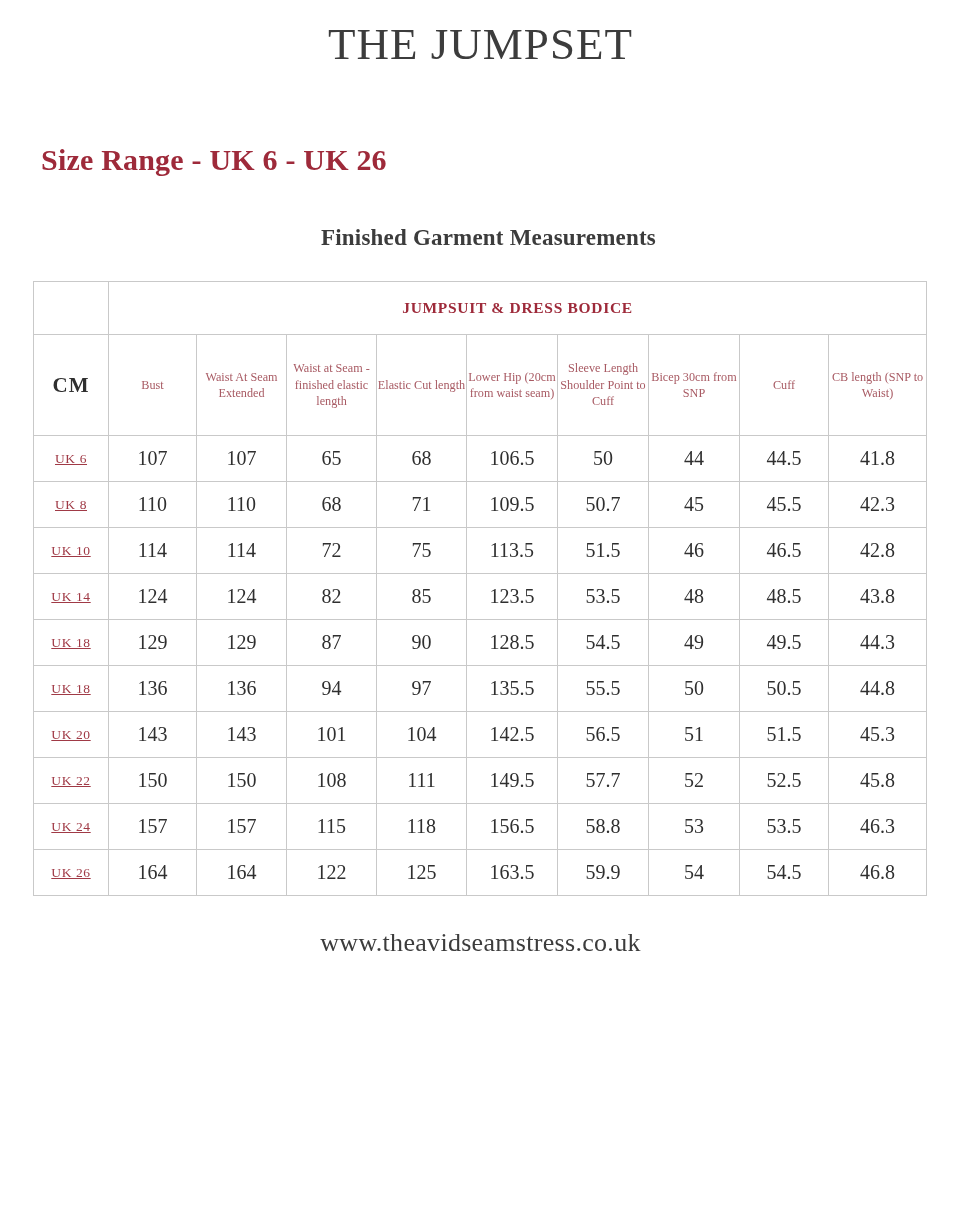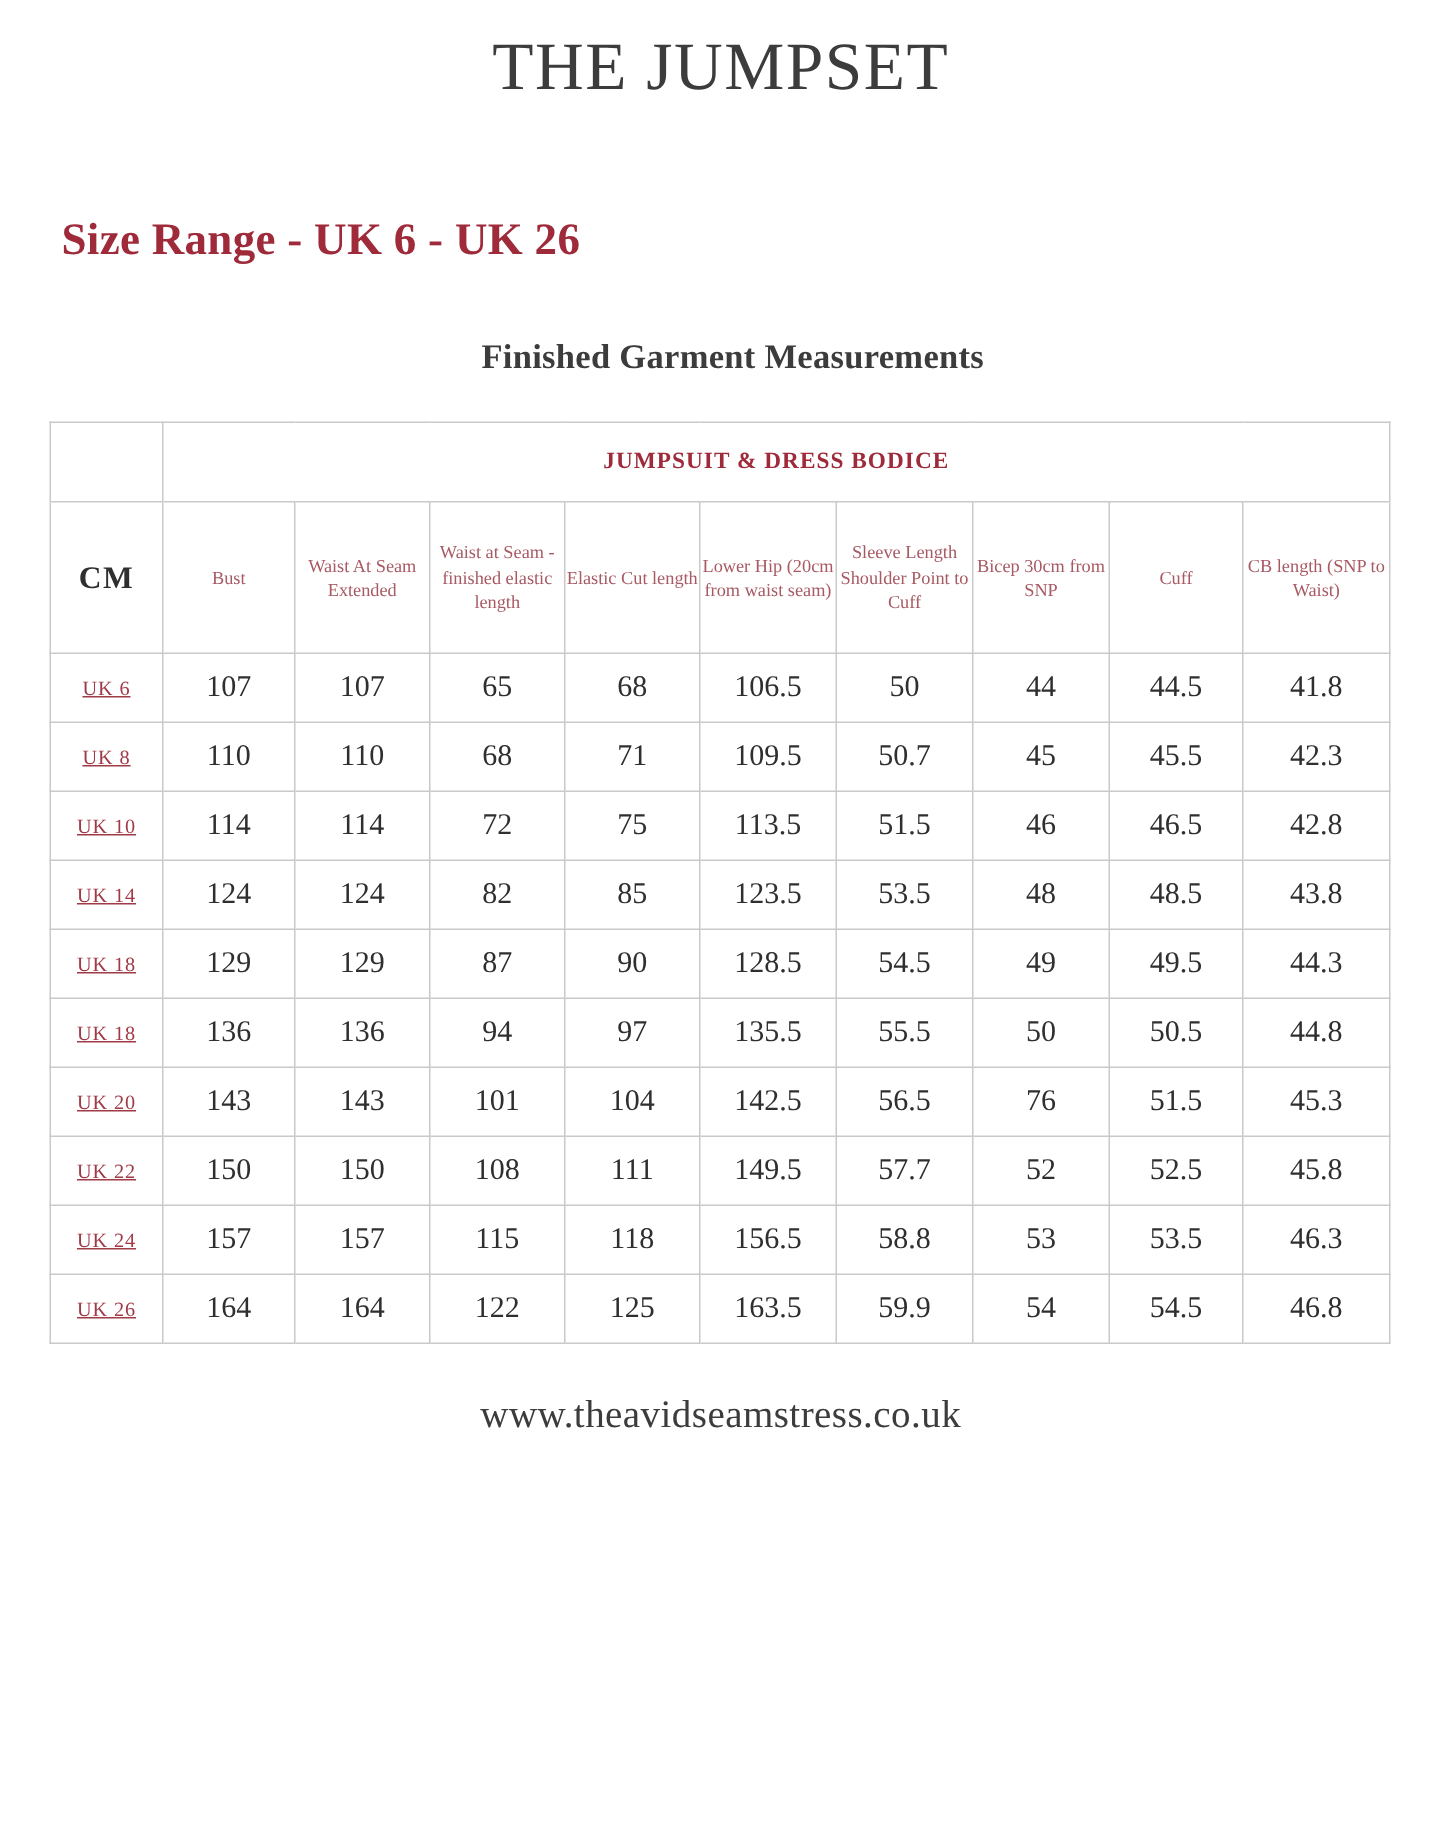--- a/index.html
+++ b/index.html
@@ -267,21 +267,21 @@
             <td class="val">44.8</td>
           </tr>
           <tr>
             <td class="size-label">UK 20</td>
             <td class="val">143</td>
             <td class="val">143</td>
             <td class="val">101</td>
             <td class="val">104</td>
             <td class="val">142.5</td>
             <td class="val">56.5</td>
-            <td class="val">76</td>
+            <td class="val">51</td>
             <td class="val">51.5</td>
             <td class="val">45.3</td>
           </tr>
           <tr>
             <td class="size-label">UK 22</td>
             <td class="val">150</td>
             <td class="val">150</td>
             <td class="val">108</td>
             <td class="val">111</td>
             <td class="val">149.5</td>

